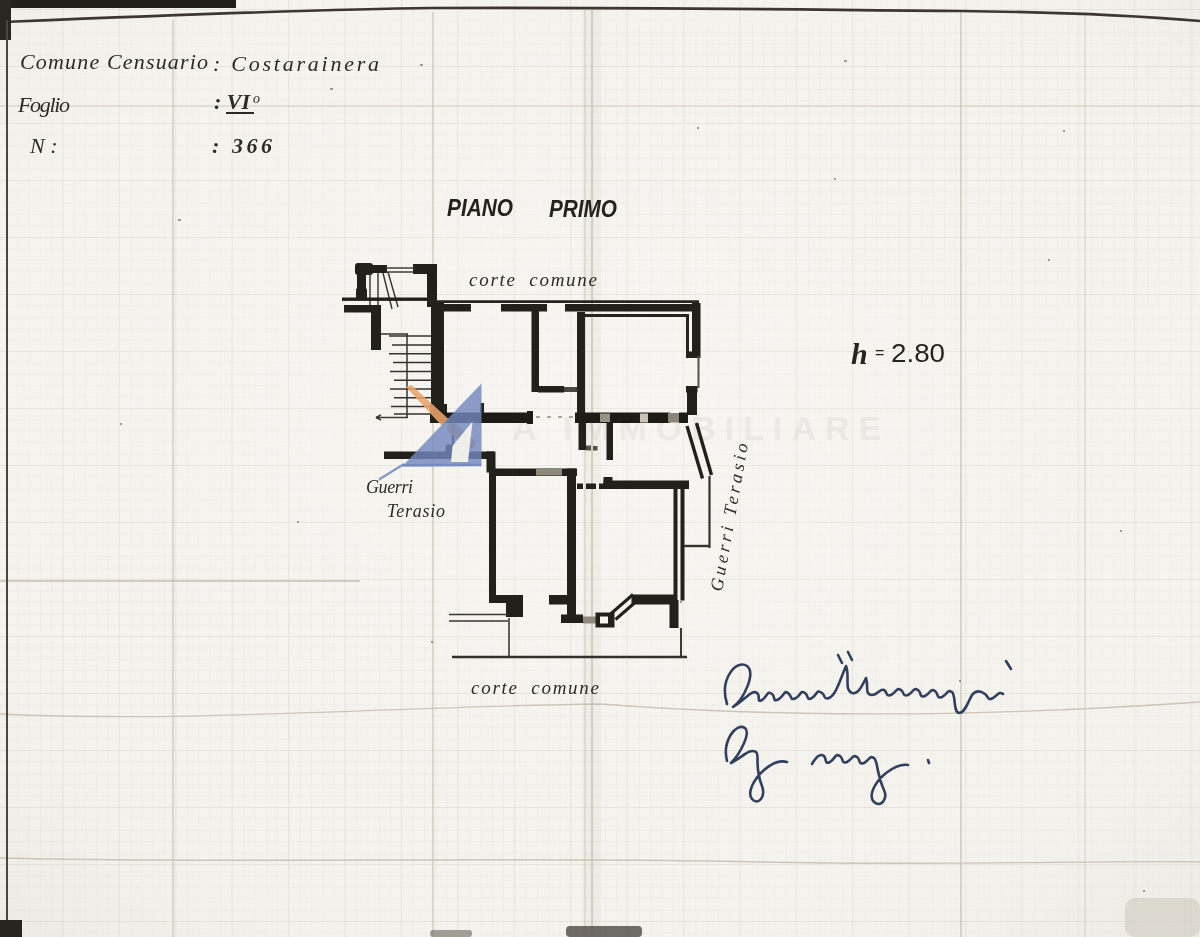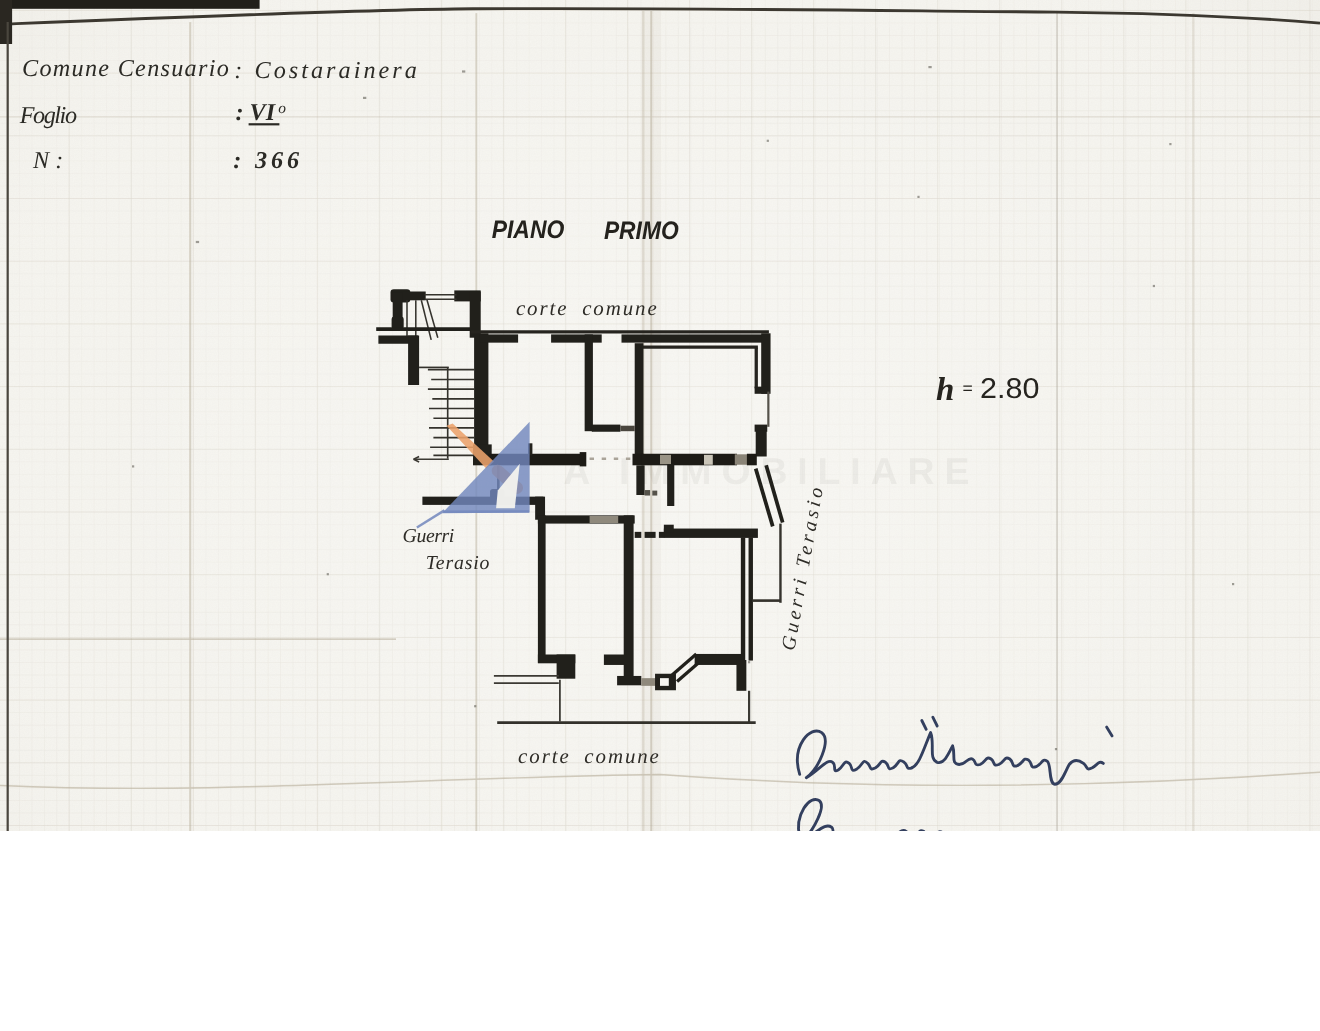--- a/index.html
+++ b/index.html
@@ -1,16 +1,16 @@
 <!DOCTYPE html>
 <html><head>
 <meta charset="utf-8">
 <style>
   html,body{margin:0;padding:0;}
-  #page{position:relative;width:1200px;height:755px;background:#f6f5f0;overflow:hidden;
+  #page{position:relative;width:1200px;height:937px;background:#f6f5f0;overflow:hidden;
         font-family:"Liberation Sans", sans-serif;}
   svg{position:absolute;left:0;top:0;filter:blur(0.45px);}
 </style>
 </head>
 <body>
 <div id="page">
 <svg width="1200" height="937" viewBox="0 0 1200 937">
   <defs>
     <filter id="paperNoise" x="0" y="0" width="100%" height="100%">
       <feTurbulence type="fractalNoise" baseFrequency="0.9" numOctaves="2" seed="7" result="n"></feTurbulence>

